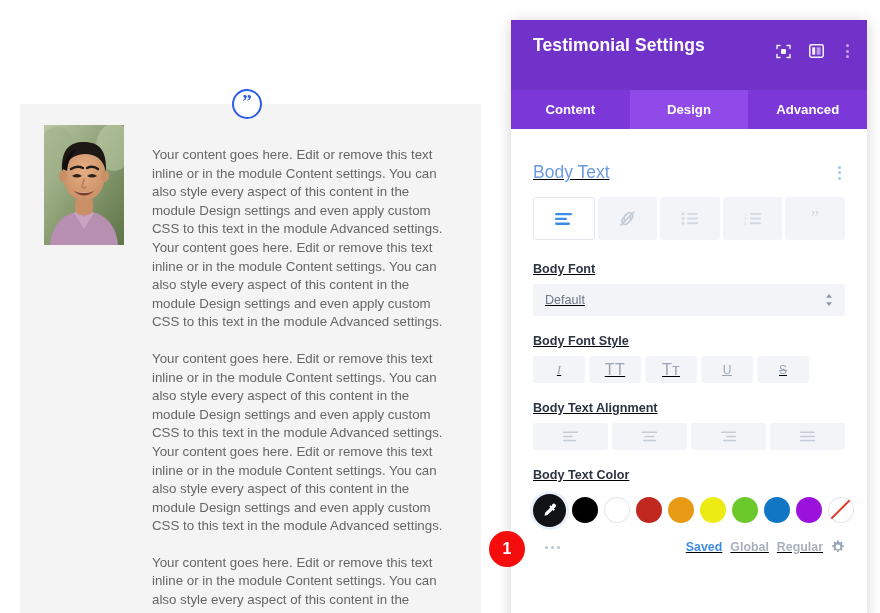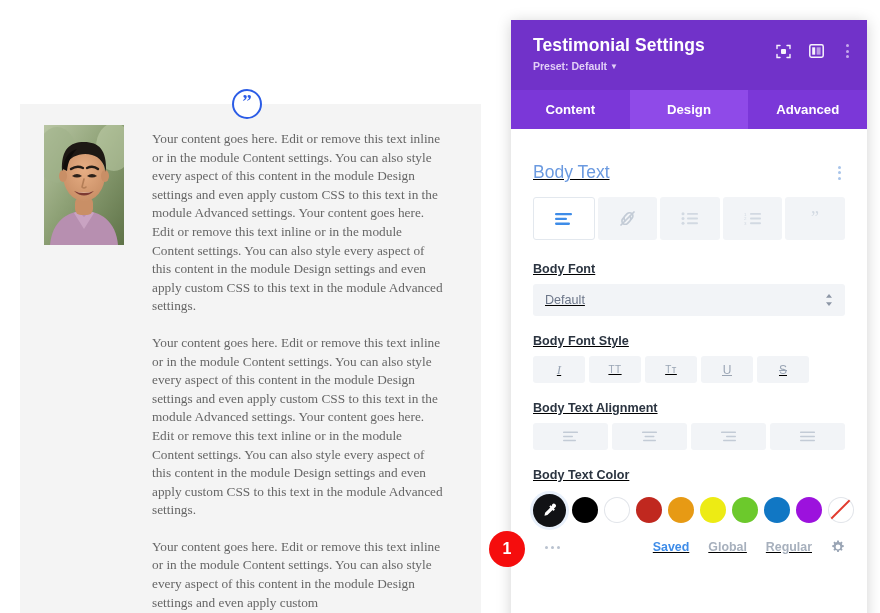--- a/index.html
+++ b/index.html
@@ -70,21 +70,21 @@
   .testimonial-body {
     position: absolute;
     left: 152px;
     top: 130px;
     width: 295px;
     font-family: "Liberation Sans", sans-serif;
     font-size: 13.3px;
     line-height: 18.6px;
     color: #666666;
   }
-  .testimonial-body p { margin: 0 0 18px 0; font-family: Liberation Serif, serif; }
+  .testimonial-body p { margin: 16px 0 18px 0; }
 
   
   #settings-panel {
     position: absolute;
     left: 511px;
     top: 8px;
     width: 356px;
     height: 605px;
     background: #ffffff;
     box-shadow: 0 2px 14px rgba(0,0,0,0.18);
@@ -239,21 +239,21 @@
     background: #f2f4f7;
     border-radius: 3px;
     display: flex;
     align-items: center;
     justify-content: center;
     font-size: 12px;
     color: #9aa5b5;
     cursor: pointer;
     font-family: "Liberation Serif", serif;
   }
-  .style-btn.tt { font-family: "Liberation Sans", sans-serif; letter-spacing: 0.5px; font-size: 10px;}
+  .style-btn.tt { font-family: "Liberation Sans", sans-serif; letter-spacing: 0.5px; font-size: 16px;}
   .style-btn.italic { font-style: italic; font-size: 13px; }
   .style-btn.under { text-decoration: underline; font-family: "Liberation Sans", sans-serif; font-size: 12px;}
   .style-btn.strike { text-decoration: line-through; font-family: "Liberation Sans", sans-serif; font-size: 12px;}
 
   .align-row { display: flex; gap: 4px; }
   .align-btn {
     flex: 1 1 0;
     height: 27px;
     background: #f2f4f7;
     border-radius: 3px;
@@ -313,21 +313,21 @@
   .dots3 {
     display: flex; gap: 3px;
     margin-left: 12px;
     cursor: pointer;
   }
   .dots3 i { width: 3px; height: 3px; border-radius: 50%; background: #b9c2cf; display:block;}
   .footer-links {
     margin-left: auto;
     display: flex;
     align-items: center;
-    gap: 19px;
+    gap: 8px;
     justify-content: flex-end;
   }
   .flink {
     font-size: 12.4px;
     font-weight: bold;
     color: #a7b0bd;
     cursor: pointer;
   }
   .flink.active { color: #3e8ce8; }
   .gear { cursor: pointer; line-height: 0; }
@@ -413,23 +413,20 @@
       <p>Your content goes here. Edit or remove this text inline or in the module Content settings. You can also style every aspect of this content in the module Design settings and even apply custom CSS to this text in the module Advanced settings. Your content goes here. Edit or remove this text inline or in the module Content settings. You can also style every aspect of this content in the module Design settings and even apply custom CSS to this text in the module Advanced settings.</p>
       <p>Your content goes here. Edit or remove this text inline or in the module Content settings. You can also style every aspect of this content in the module Design settings and even apply custom</p>
     </div>
 
   </div>
 
   <div id="settings-panel">
 
     <div class="panel-header">
       <div class="panel-title">Testimonial Settings</div>
-      <div class="panel-preset">
-        <span>Preset: Default</span><span class="preset-caret">▼</span>
-      </div>
       <div class="header-icons">
         <span class="hdr-icon">
           <svg width="15" height="15" viewBox="0 0 15 15" aria-hidden="true">
             <path d="M1 4.5V1.5h3M11 1.5h3v3M14 10.5v3h-3M4 13.5H1v-3" stroke="#ffffff" stroke-width="1.4" fill="none" stroke-linecap="round"></path>
             <rect x="5" y="5" width="5" height="5" rx="1" fill="#ffffff"></rect>
           </svg>
         </span>
         <span class="hdr-icon">
           <svg width="15" height="14" viewBox="0 0 15 14" aria-hidden="true">
             <rect x="0.8" y="0.8" width="13.4" height="12.4" rx="1.6" stroke="#ffffff" stroke-width="1.5" fill="none"></rect>

